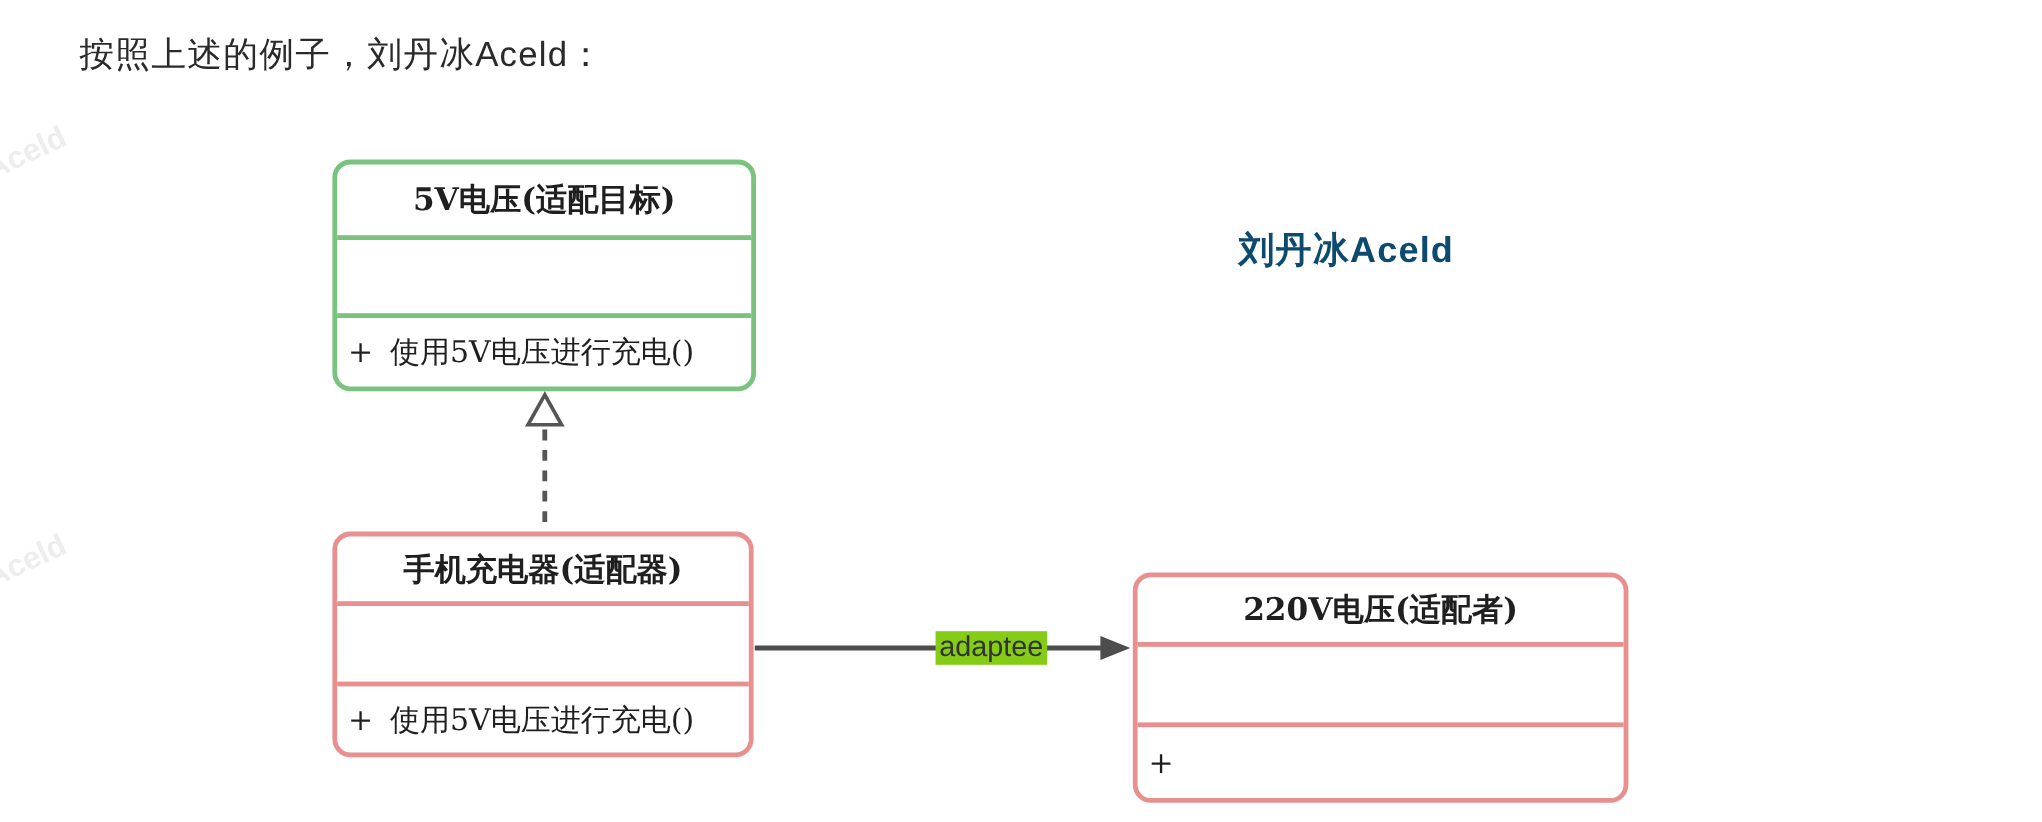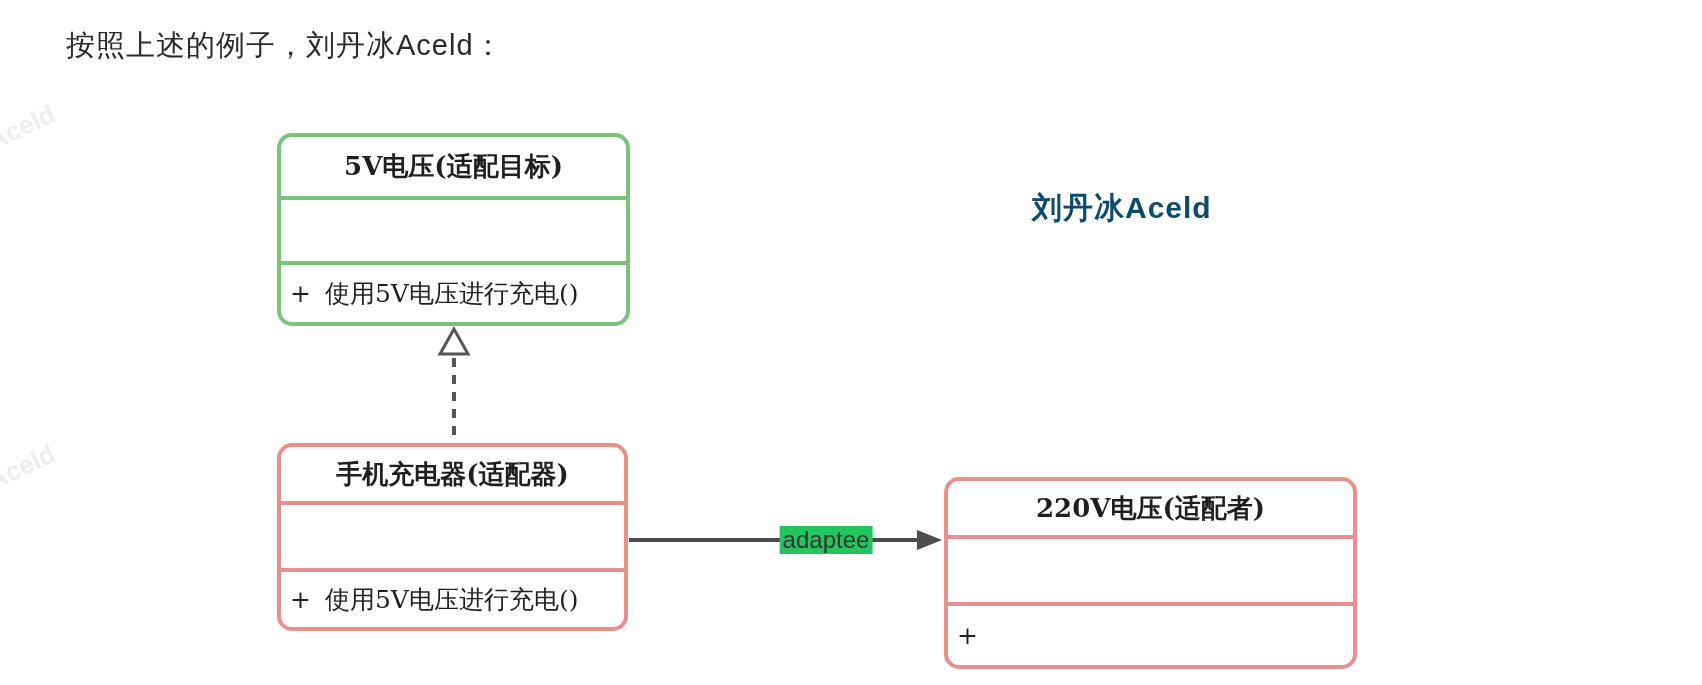--- a/index.html
+++ b/index.html
@@ -32,21 +32,21 @@
   }
   .uml-methods{
     flex:1;display:flex;align-items:center;
     font-size:25px;padding-left:9px;
   }
   .uml-methods .vis{margin-right:14px;}
   
   svg.connectors{position:absolute;left:0;top:0;pointer-events:none;}
   .edge-label{
     position:absolute;transform:translate(-50%,-50%);
-    background:#22c55e;padding:0 3px;
+    background:#84cc16;padding:0 3px;
     font-size:24px;color:#333333;
   }
   
   .wm-main{
     position:absolute;left:1032px;top:188px;
     font-size:30px;font-weight:700;color:#0c4a6e;letter-spacing:1px;
   }
   .wm-faint{
     position:absolute;font-size:26px;font-weight:700;color:#ededed;
     transform:rotate(-25deg);

